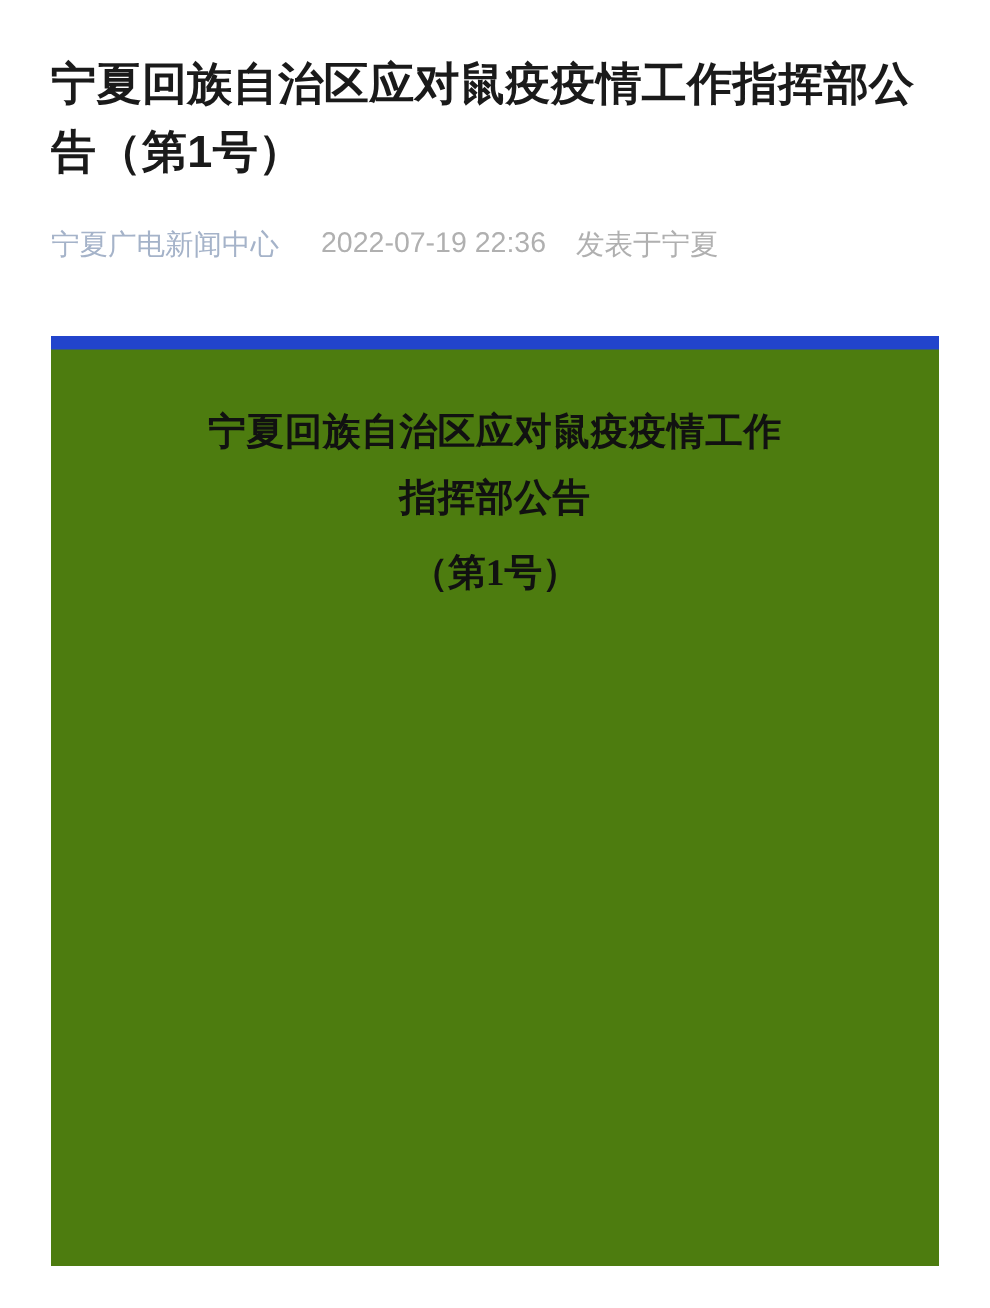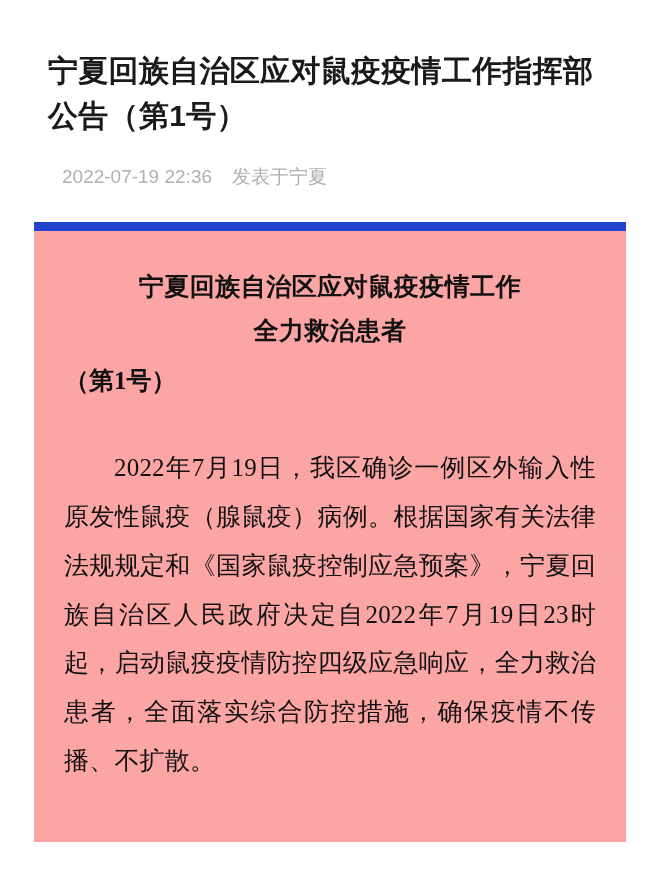--- a/index.html
+++ b/index.html
@@ -16,21 +16,21 @@
     position: relative;
   }
   .page {
     width: 660px;
     height: 872px;
     box-sizing: border-box;
     padding: 0 34px;
     position: relative;
   }
   .article-title {
-    margin: 14px;
+    margin: 0;
     padding-top: 34px;
     font-size: 30px;
     line-height: 1.5;
     font-weight: bold;
     color: #1a1a1a;
     letter-spacing: 0.3px;
     font-family: "Liberation Sans", sans-serif;
   }
   .meta-row {
     margin-top: 26px;
@@ -46,40 +46,41 @@
   }
   .meta-date {
     margin-left: 28px;
     color: #b0b0b0;
   }
   .meta-location {
     margin-left: 20px;
     color: #b0b0b0;
   }
   .notice-card {
-    margin-top: 32px;
-    background: #fca5a5;
+    margin-top: 48px;
+    background: #4d7c0f;
     border-top: 9px solid #2244cc;
     box-sizing: border-box;
     padding: 34px 30px 40px 30px;
     min-height: 620px;
   }
   .notice-heading {
     text-align: center;
     font-size: 25px;
     font-weight: bold;
     color: #111111;
     line-height: 1.75;
     font-family: "Liberation Serif", serif;
     letter-spacing: 0.5px;
   }
   .notice-heading .line {
     display: block;
   }
   .notice-number {
+    text-align: center;
     font-size: 25px;
     font-weight: bold;
     color: #111111;
     line-height: 1.75;
     margin-top: 6px;
     font-family: "Liberation Serif", serif;
   }
   .notice-body {
     margin-top: 42px;
     font-size: 25px;
@@ -92,26 +93,26 @@
   }
 </style>
 </head>
 <body>
 
 <div class="page">
 
   <h1 class="article-title">宁夏回族自治区应对鼠疫疫情工作指挥部公告（第1号）</h1>
 
   <div class="meta-row">
+    <span class="meta-source">宁夏广电新闻中心</span>
     <span class="meta-date">2022-07-19 22:36</span>
     <span class="meta-location">发表于宁夏</span>
   </div>
 
   <div class="notice-card">
     <div class="notice-heading">
       <span class="line">宁夏回族自治区应对鼠疫疫情工作</span>
-      <span class="line">全力救治患者</span>
+      <span class="line">指挥部公告</span>
     </div>
     <div class="notice-number">（第1号）</div>
-    <div class="notice-body">2022年7月19日，我区确诊一例区外输入性原发性鼠疫（腺鼠疫）病例。根据国家有关法律法规规定和《国家鼠疫控制应急预案》，宁夏回族自治区人民政府决定自2022年7月19日23时起，启动鼠疫疫情防控四级应急响应，全力救治患者，全面落实综合防控措施，确保疫情不传播、不扩散。</div>
   </div>
 
 </div>
 
 </body></html>

